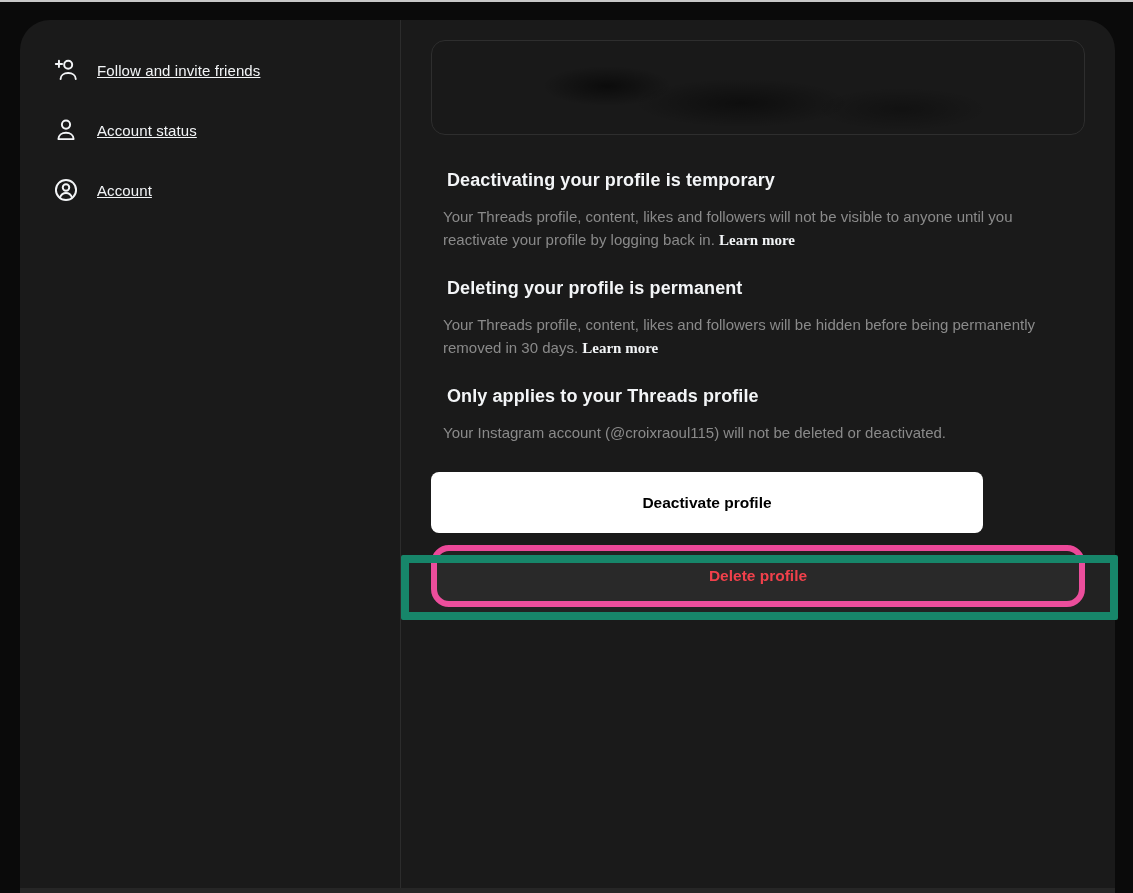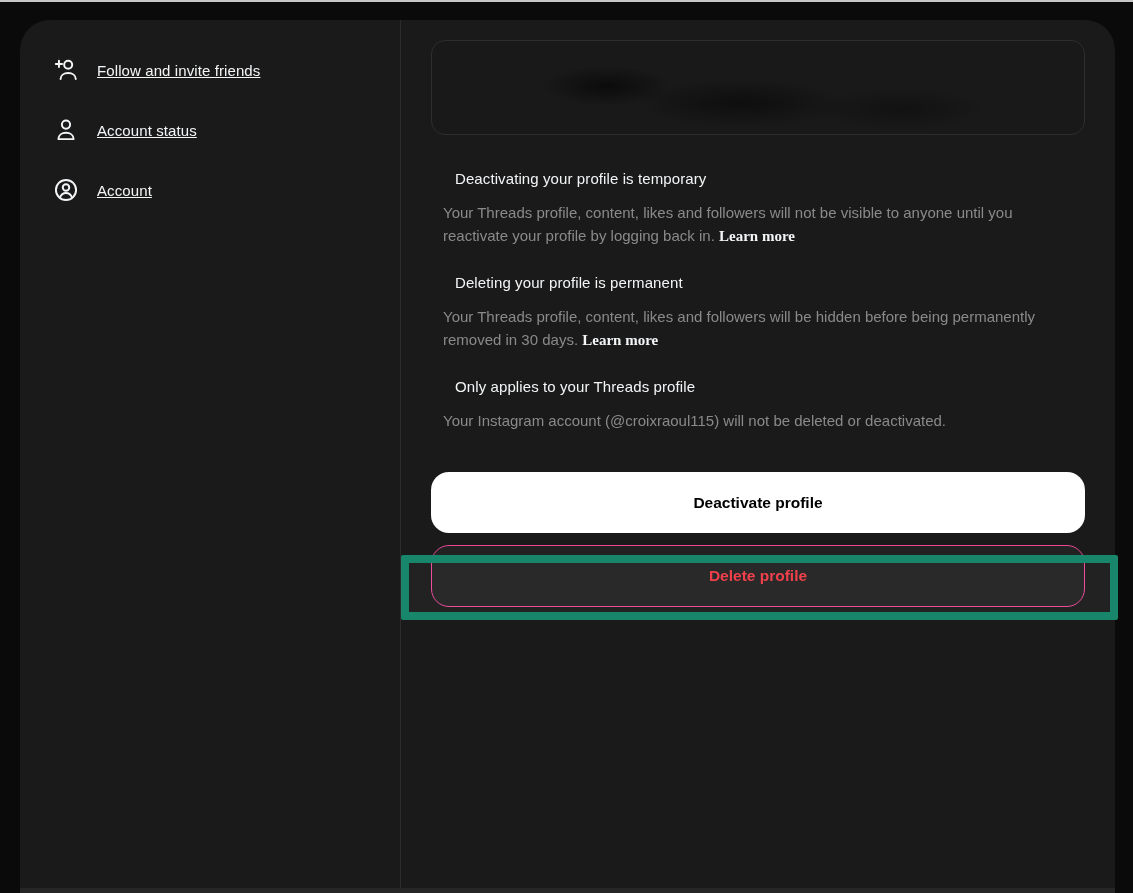--- a/index.html
+++ b/index.html
@@ -46,37 +46,37 @@
     position: absolute; left: 0; top: 40px; width: 654px; height: 95px;
     border: 1px solid #2e2e2e; border-radius: 14px;
     background:
       radial-gradient(90px 28px at 175px 45px, rgba(0,0,0,.55), transparent 72%),
       radial-gradient(150px 34px at 310px 62px, rgba(0,0,0,.45), transparent 72%),
       radial-gradient(120px 30px at 470px 68px, rgba(0,0,0,.30), transparent 72%),
       #191919;
   }
   .sections { position: absolute; left: 12px; top: 170px; width: 630px; }
   .sec-heading {
-    font-size: 15px; font-weight: 400; color: #f3f5f7;
-    margin: 0 0 14px 12px; letter-spacing: .1px;
+    font-size: 18px; font-weight: 700; color: #f3f5f7;
+    margin: 0 0 14px 4px; letter-spacing: .1px;
   }
   .sec-body {
     font-size: 15px; line-height: 23px; color: #8a8a8a;
     margin: 0 0 26px 0;
   }
   .link { color: #f3f5f7; font-weight: 600; cursor: pointer; font-family: Liberation Serif, serif; }
   .btn-deactivate {
-    position: absolute; left: 0; top: 472px; width: 654px; height: 61px;
-    background: #ffffff; border: none; border-radius: 18px;
+    position: absolute; left: 0; top: 472px; width: 552px; height: 61px;
+    background: #ffffff; border: none; border-radius: 8px;
     font-family: inherit; font-size: 15.5px; font-weight: 700; color: #000000;
     cursor: pointer;
   }
   .btn-delete {
     position: absolute; left: 0; top: 545px; width: 654px; height: 62px;
-    background: #222222; border: 1px solid #ec4899; border-radius: 18px;
+    background: #222222; border: 6px solid #ec4899; border-radius: 18px;
     font-family: inherit; font-size: 15.5px; font-weight: 700; color: #f13a45;
     cursor: pointer;
   }
   
   .annotation {
     position: absolute; left: 401px; top: 555px; width: 717px; height: 65px;
     border: 8px solid #17866a; border-radius: 2px;
     background: rgba(255,255,255,0.035);
     pointer-events: none; z-index: 10;
   }

